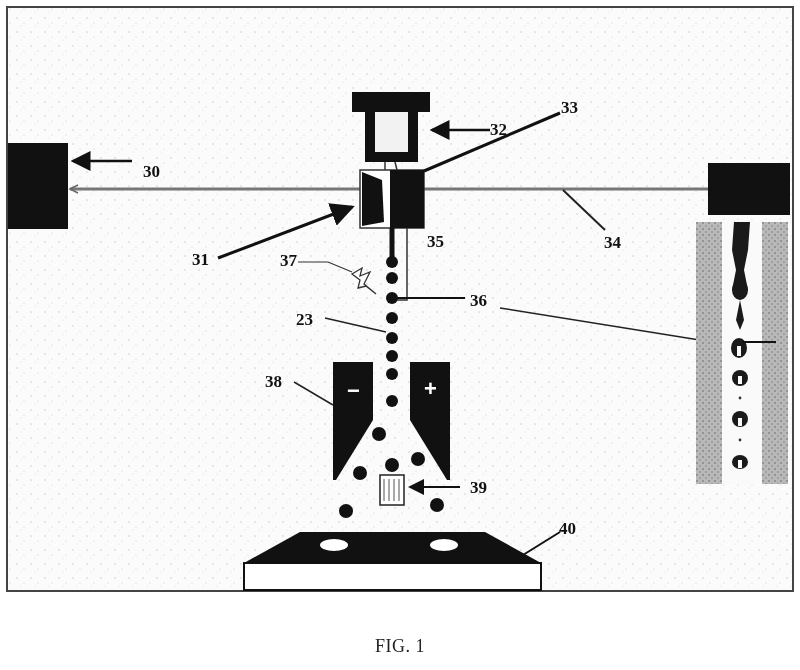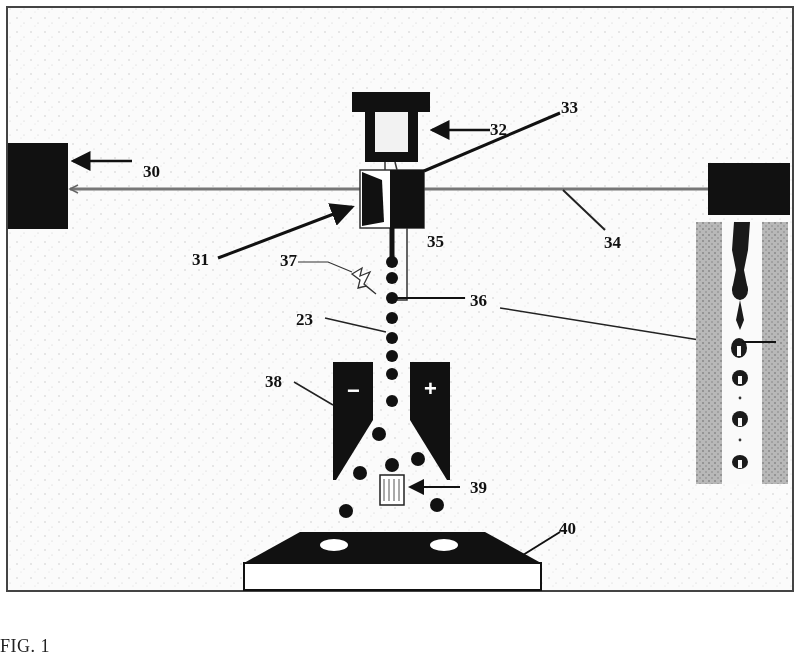--- a/index.html
+++ b/index.html
@@ -1,20 +1,20 @@
 <!DOCTYPE html>
 <html><head>
 <meta charset="utf-8">
 <style>
   html, body { margin:0; padding:0; background:#ffffff; }
   body { width:800px; height:670px; position:relative; overflow:hidden; font-family:"Liberation Serif", serif; }
   #frame { position:absolute; left:6px; top:6px; width:788px; height:586px; border:2px solid #444; box-sizing:border-box; background:#fbfbfb; }
   svg { position:absolute; left:0; top:0; }
   .lbl { font-family:"Liberation Serif", serif; font-weight:bold; font-size:17px; fill:#111; }
-  #caption { position:absolute; left:0; width:800px; top:636px; text-align:left; font-size:18px; color:#222; letter-spacing:0.5px; }
+  #caption { position:absolute; left:0; width:800px; top:636px; text-align:center; font-size:18px; color:#222; letter-spacing:0.5px; }
 </style>
 </head>
 <body>
 
 <div id="frame"></div>
 
 <svg width="800" height="600" viewBox="0 0 800 600">
   <defs>
     <pattern id="speckle" width="14" height="14" patternUnits="userSpaceOnUse">
       <circle cx="3" cy="4" r="0.7" fill="#999"></circle>

